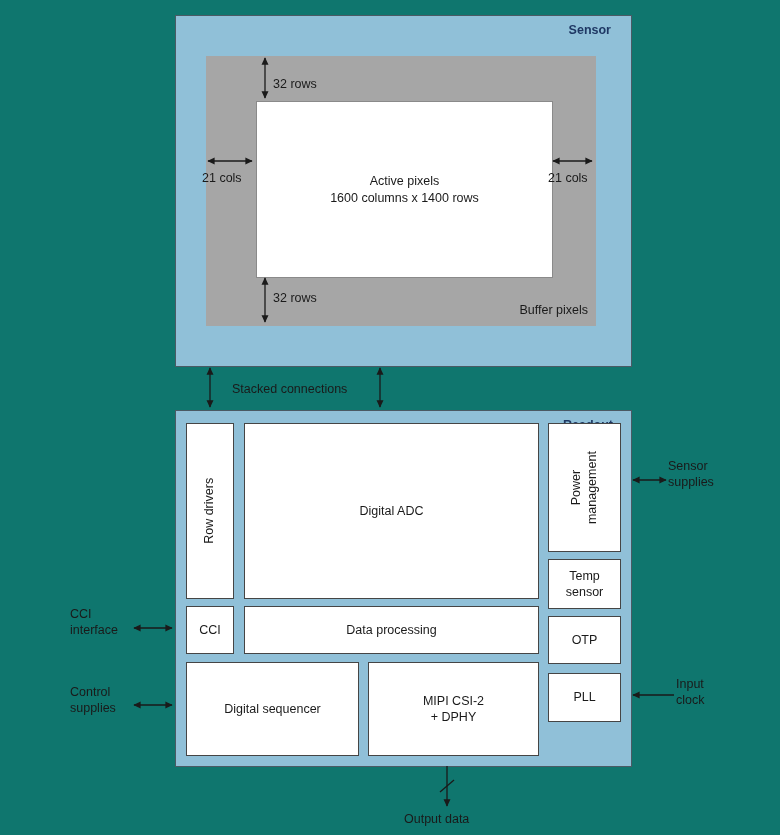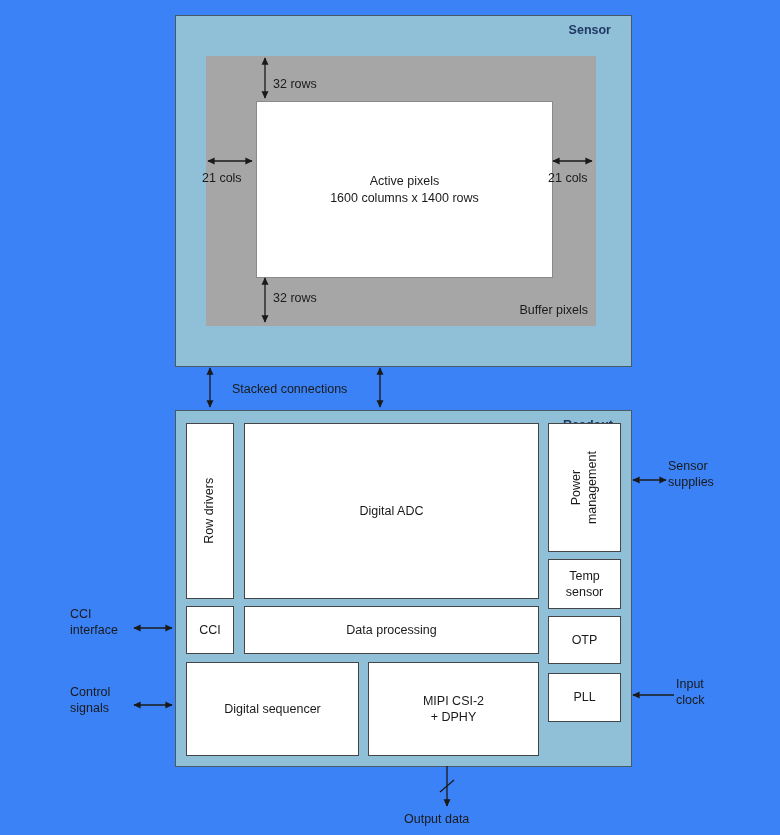--- a/index.html
+++ b/index.html
@@ -1,17 +1,17 @@
 <!DOCTYPE html>
 <html style="--chip-fill: #90c0d8; --chip-border: #4a5a64; --buffer-fill: #a6a6a6; --block-fill: #ffffff; --block-border: #454545; --title-text: #1f3864; --diagram-text: #1a1a1a; --arrow: #1a1a1a;"><head>
 <meta charset="utf-8">
 <style>
   html, body { margin:0; padding:0; background:#ffffff; }
   .canvas {
-    position:relative; width:780px; height:835px; background:#3b82f6;
+    position:relative; width:780px; height:835px; background:#0f766e;
     font-family:"Liberation Sans", sans-serif; font-size:12.5px;
     color:var(--diagram-text, #1a1a1a); overflow:hidden;
   }
   .chip {
     position:absolute; background:var(--chip-fill, #90c0d8);
     border:1px solid var(--chip-border, #4a5a64);
   }
   .chip-title {
     position:absolute; font-weight:bold; font-size:12.5px;
     color:var(--title-text, #1f3864);
@@ -82,21 +82,21 @@
 + DPHY</div>
 
     <div class="block" style="left:372px; top:262px; width:71px; height:47px">PLL</div>
   </section>
 
   <div class="lbl ctr pre" style="left:668px; top:458px; width:58px">Sensor
 supplies</div>
   <div class="lbl ctr pre" style="left:70px; top:606px; width:58px">CCI
 interface</div>
   <div class="lbl ctr pre" style="left:70px; top:684px; width:58px">Control
-signals</div>
+supplies</div>
   <div class="lbl ctr pre" style="left:676px; top:676px; width:50px">Input
 clock</div>
   <div class="lbl ctr" style="left:404px; top:811px; width:86px">Output data</div>
 
   <svg class="overlay" width="780" height="835" viewBox="0 0 780 835">
     <defs>
       <marker id="arw" viewBox="0 0 10 10" refX="8.6" refY="5" markerWidth="6.4" markerHeight="6.4" orient="auto-start-reverse">
         <path d="M0.6,0.8 L9.4,5 L0.6,9.2 Z" fill="#1a1a1a"></path>
       </marker>
     </defs>

